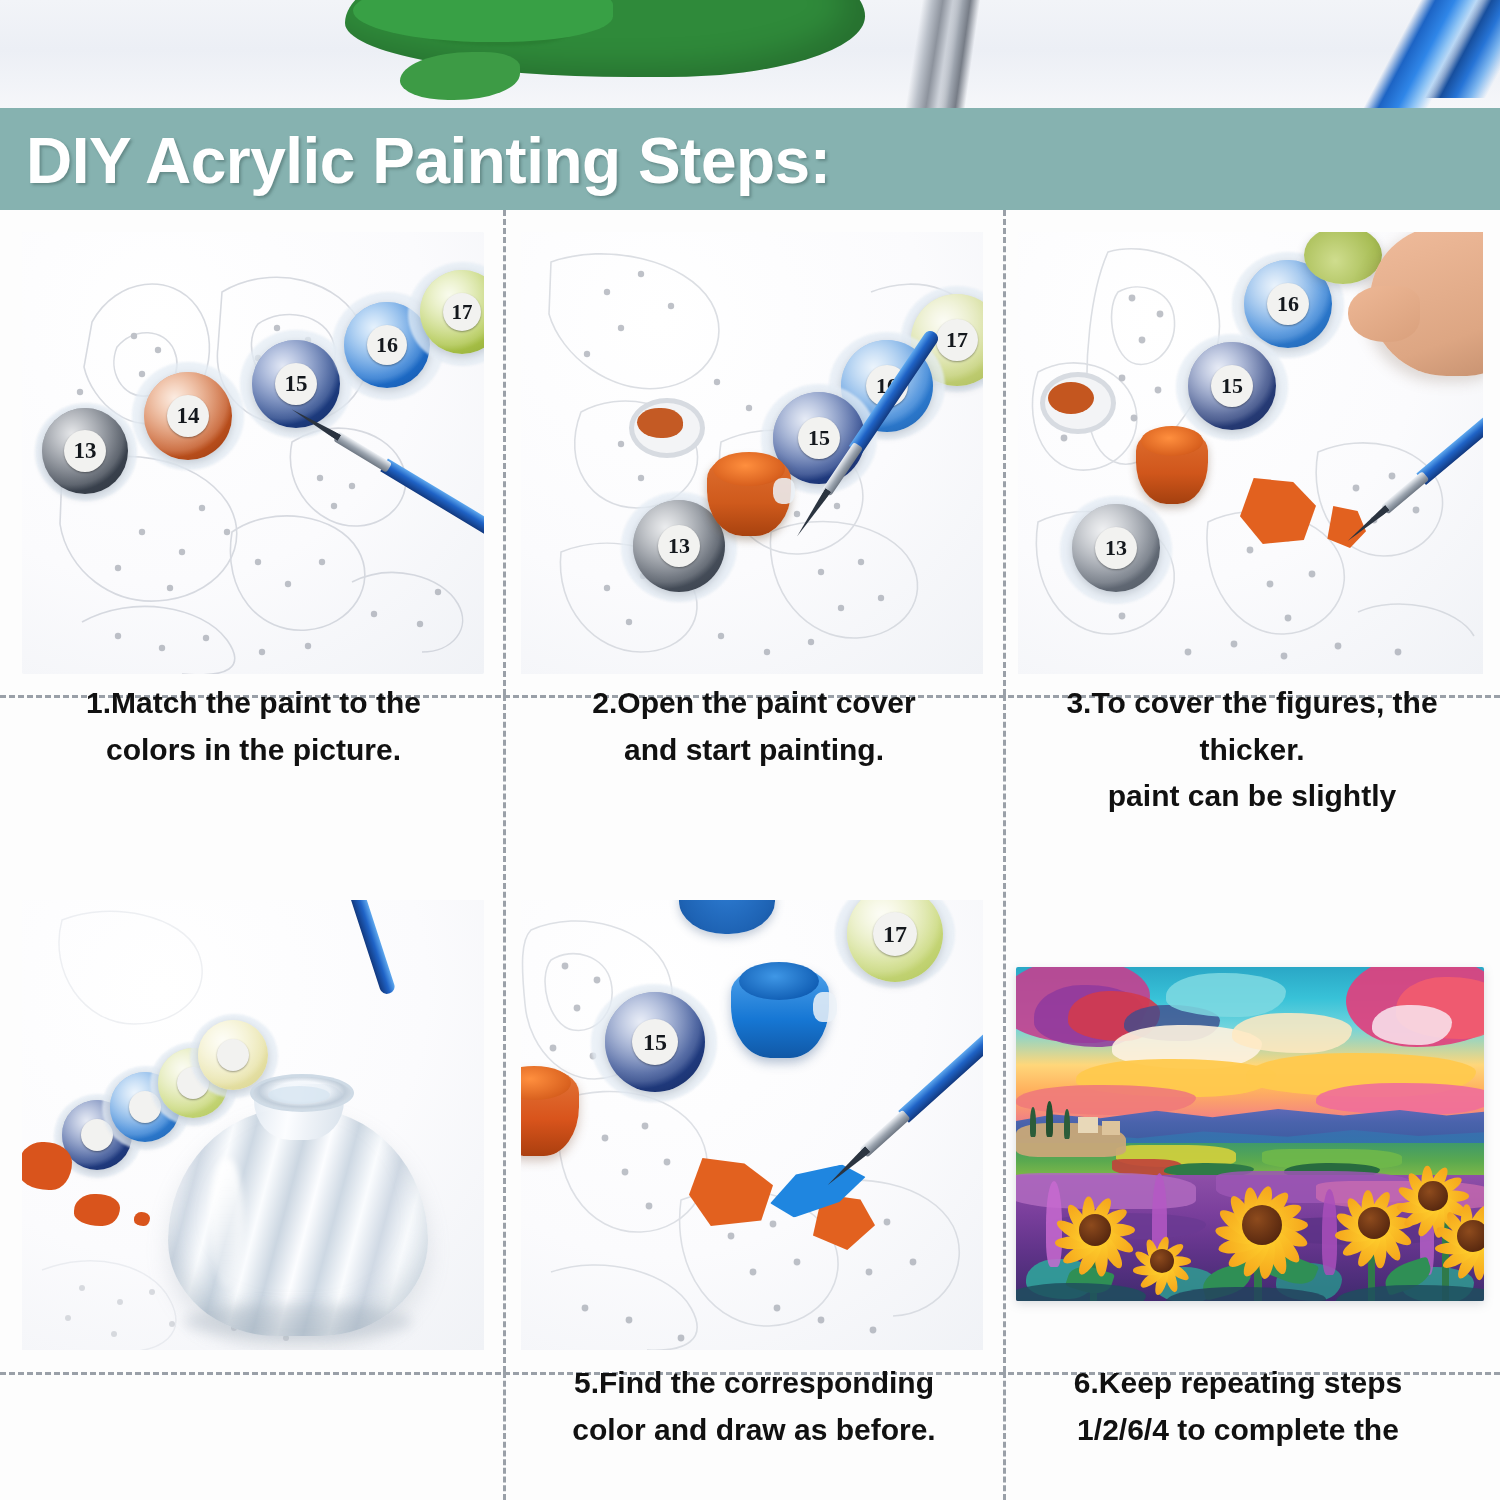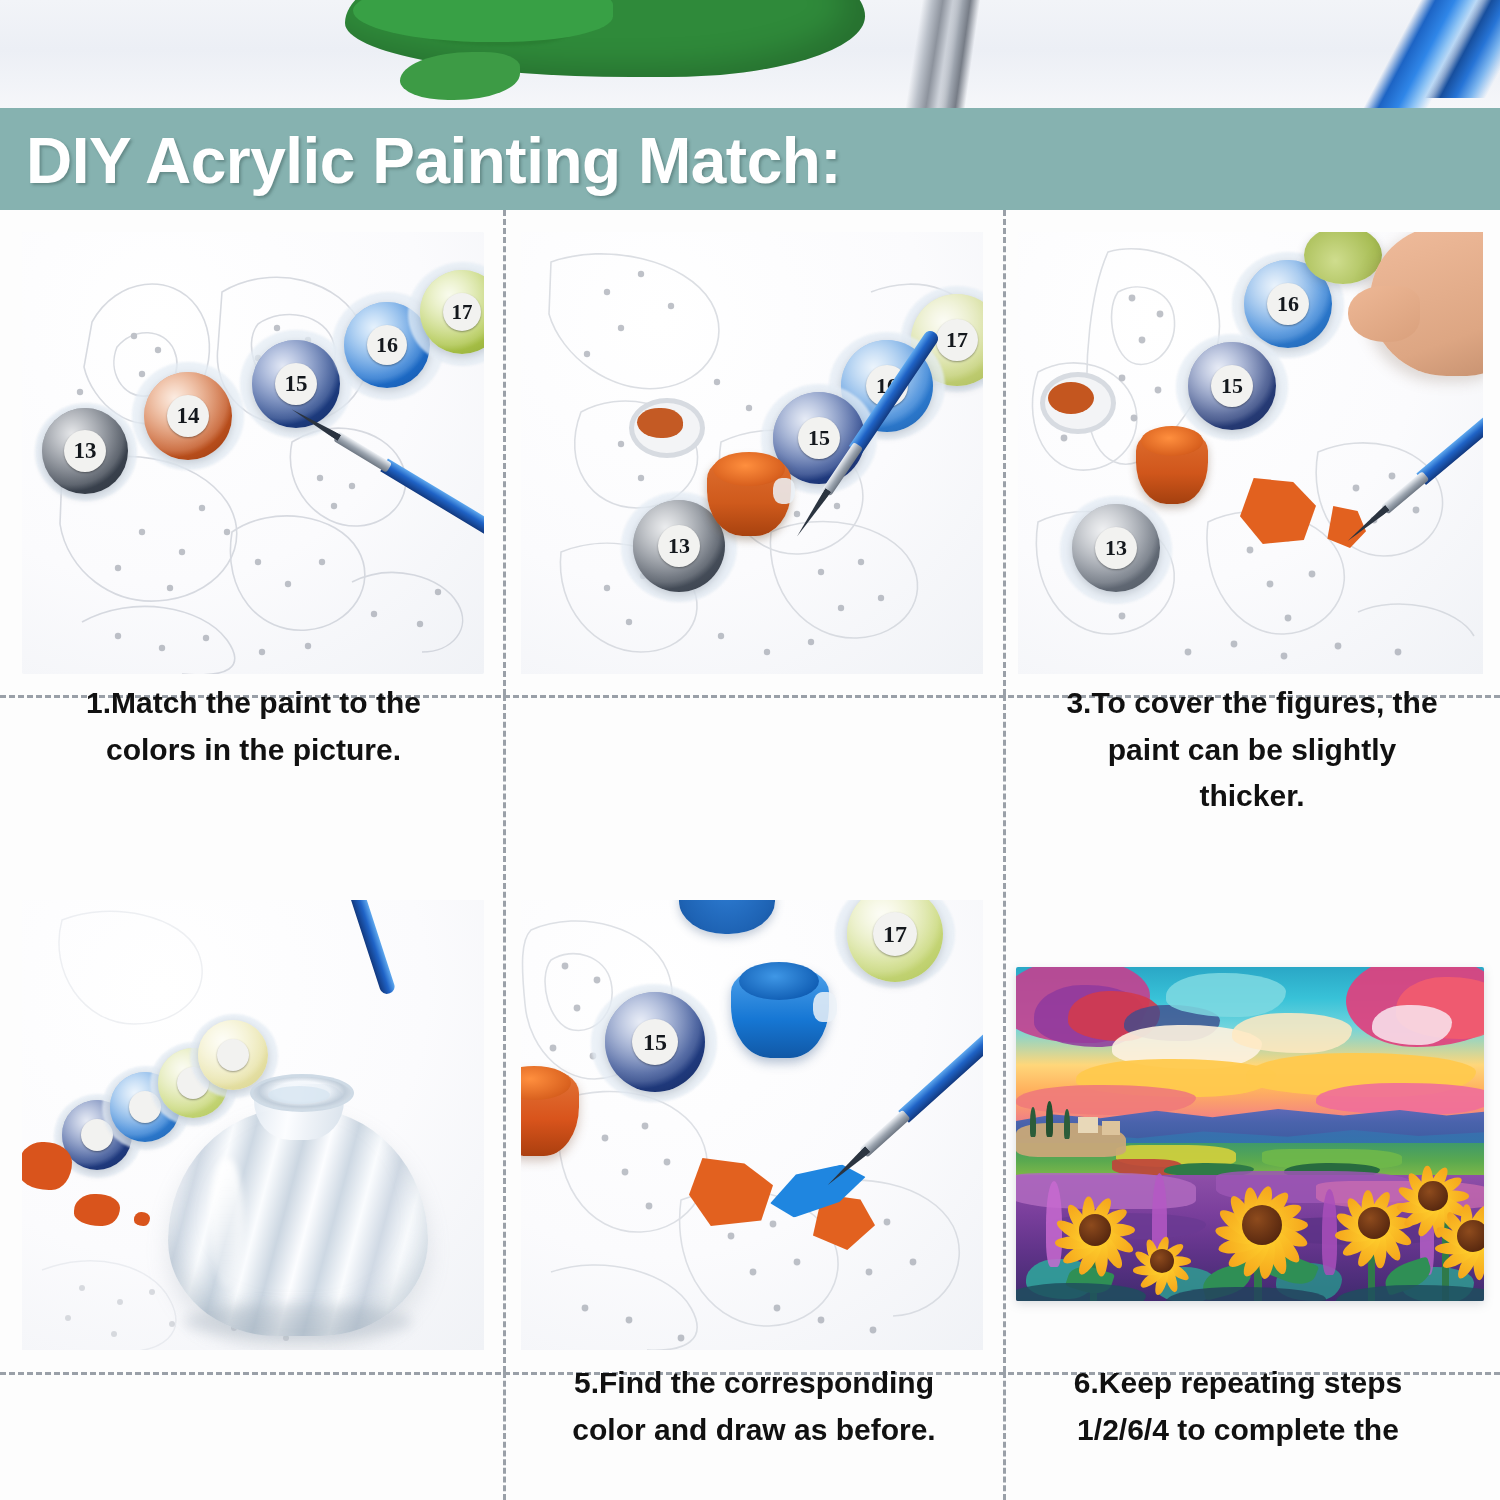--- a/index.html
+++ b/index.html
@@ -96,21 +96,21 @@
   <div class="topstrip">
     <div class="ts-green"></div>
     <div class="ts-splat2"></div>
     <div class="ts-blade"></div>
     <div class="ts-blade2"></div>
     <div class="ts-brushA"></div>
     <div class="ts-brushB"></div>
   </div>
 
   <div class="titleband">
-    <div class="title">DIY Acrylic Painting Match:</div>
+    <div class="title">DIY Acrylic Painting Steps:</div>
   </div>
 
   <div class="grid">
 
     <div class="hsep" style="top:485px;"></div>
     <div class="vsep" style="left:503px;top:0;height:485px;"></div>
     <div class="vsep" style="left:1003px;top:0;height:485px;"></div>
     <div class="hsep" style="top:1162px;"></div>
     <div class="vsep" style="left:503px;top:485px;height:677px;"></div>
     <div class="vsep" style="left:1003px;top:485px;height:677px;"></div>
@@ -304,20 +304,24 @@
           <div style="position:absolute;left:66px;top:32px;width:22px;height:26px;
              background:rgba(236,242,248,.85);border-radius:40%;"></div>
         </div>
 
         <div class="brush" style="left:218px;top:198px;width:250px;height:16px;transform:rotate(-56deg);">
           <div class="handle" style="left:110px;top:0;width:142px;height:15px;border-radius:0 7px 7px 0;"></div>
           <div class="ferrule" style="left:58px;top:2px;width:58px;height:11px;"></div>
           <div class="tip" style="left:6px;top:4px;width:56px;height:7px;clip-path:polygon(0% 50%,100% 0%,100% 100%);"></div>
         </div>
       </div>
+      <div class="caption" style="left:22px;top:470px;width:458px;">
+        <div>2.Open the paint cover</div>
+        <div>and start painting.</div>
+      </div>
     </div>
 
     <div class="cell" style="left:1003px;top:0;width:497px;height:485px;">
       <div class="photo" style="left:15px;top:22px;width:465px;height:442px;">
         <div class="canvasbg"></div>
         <div class="sketch">
           <svg viewBox="0 0 465 442" preserveAspectRatio="none">
             <g fill="none" stroke="#c0c5cd" stroke-width="1.6">
               <path d="M90 20 C130 8,186 30,198 70 C212 116,182 168,146 210 C110 252,74 230,70 182 C66 130,72 60,90 20 Z"></path>
               <path d="M100 60 C122 48,152 58,156 84 C160 112,140 136,118 132 C96 128,86 80,100 60 Z"></path>
@@ -411,22 +415,22 @@
         </div>
 
         <div style="position:absolute;left:352px;top:-6px;width:150px;height:150px;
              background:linear-gradient(160deg,#f0bc9c,#dda683 70%,#c48f6e);
              border-radius:50% 18% 36% 52%;box-shadow:-6px 6px 14px rgba(120,90,70,.22);"></div>
         <div style="position:absolute;left:330px;top:54px;width:72px;height:56px;
              background:linear-gradient(150deg,#eeb896,#d9a07c);border-radius:48% 30% 42% 50%;"></div>
       </div>
       <div class="caption" style="left:20px;top:470px;width:458px;">
         <div>3.To cover the figures, the</div>
+        <div>thicker.</div>
         <div>paint can be slightly</div>
-        <div>thicker.</div>
       </div>
     </div>
 
     <div class="cell" style="left:0;top:485px;width:503px;height:677px;">
       <div class="photo" style="left:22px;top:205px;width:462px;height:450px;">
         <div class="canvasbg"></div>
         <div class="sketch" style="opacity:.35;">
           <svg viewBox="0 0 462 450" preserveAspectRatio="none">
             <g fill="none" stroke="#cfd4dc" stroke-width="1.5">
               <path d="M40 20 C90 0,160 16,176 52 C192 90,160 124,112 124 C62 124,26 72,40 20 Z"></path>

